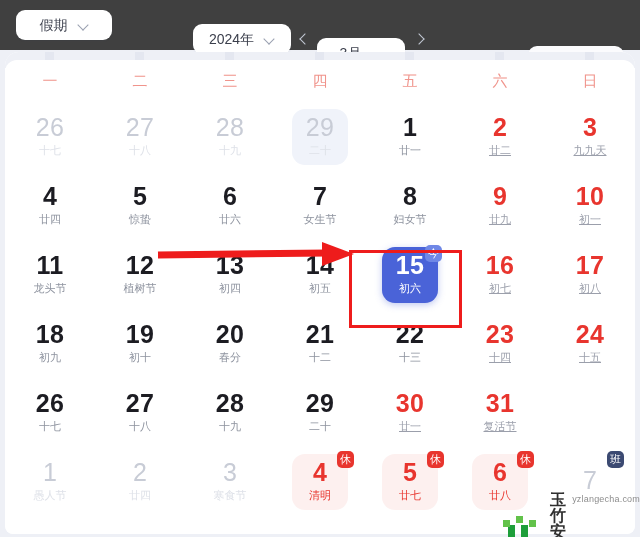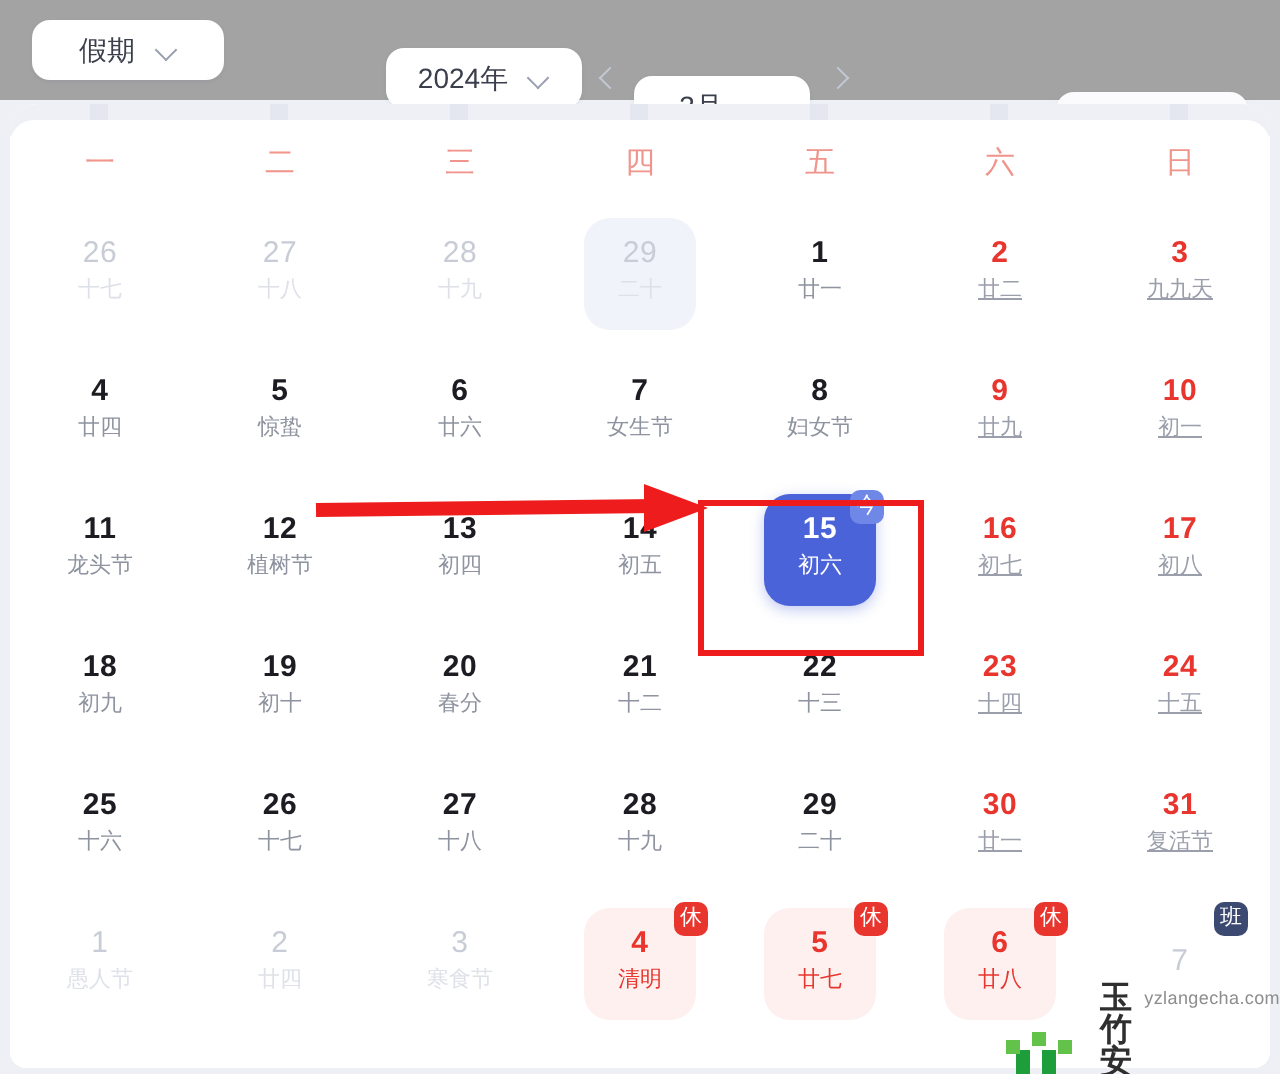--- a/index.html
+++ b/index.html
@@ -22,21 +22,21 @@
   }
 
   
   .toolbar {
     position: absolute;
     top: 0; left: 0;
     width: 640px;
     height: 50px;
     display: flex;
     align-items: center;
-    background: #a3a3a3;
+    background: #404040;
     box-sizing: border-box;
     padding: 0 16px;
   }
   .pill {
     display: flex;
     align-items: center;
     justify-content: center;
     gap: 10px;
     background: #ffffff;
     border-radius: 9px;
@@ -182,21 +182,21 @@
     width: 56px;
     height: 56px;
     border-radius: 13px;
     display: flex;
     flex-direction: column;
     align-items: center;
     justify-content: center;
     box-sizing: border-box;
   }
   .daynum {
-    font-size: 15px;
+    font-size: 25px;
     font-weight: bold;
     line-height: 1.05;
     color: #1c1c22;
     letter-spacing: 0.3px;
   }
   .lunar {
     font-size: 11px;
     line-height: 1.5;
     color: #8e939f;
     margin-top: 2px;
@@ -510,26 +510,20 @@
               </div>
             </div>
             <div class="cell weekend">
               <div class="cell-inner">
                 <div class="daynum">24</div>
                 <div class="lunar">十五</div>
               </div>
             </div>
           </div>
           <div class="week">
-            <div class="cell ">
-              <div class="cell-inner">
-                <div class="daynum">25</div>
-                <div class="lunar">十六</div>
-              </div>
-            </div>
             <div class="cell ">
               <div class="cell-inner">
                 <div class="daynum">26</div>
                 <div class="lunar">十七</div>
               </div>
             </div>
             <div class="cell ">
               <div class="cell-inner">
                 <div class="daynum">27</div>
                 <div class="lunar">十八</div>

